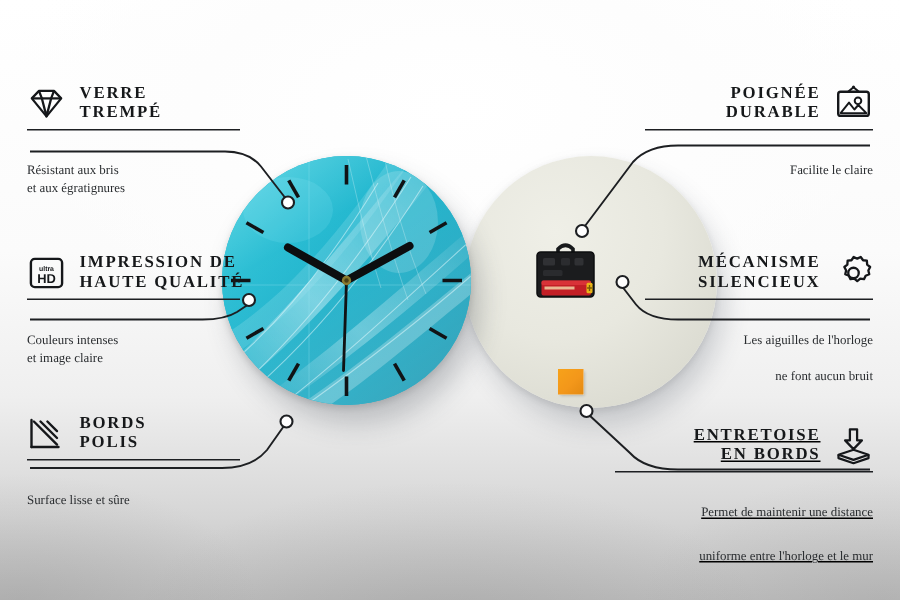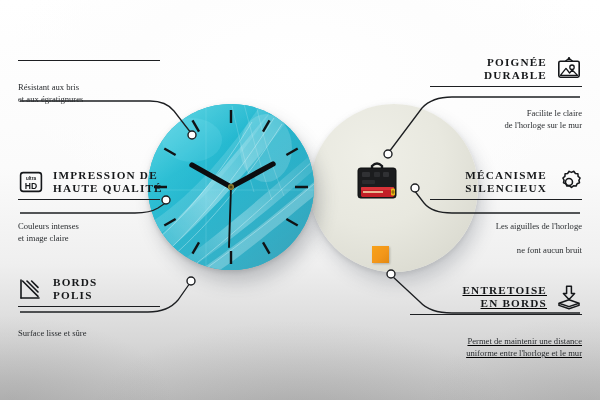--- a/index.html
+++ b/index.html
@@ -197,20 +197,35 @@
       <circle cx="191" cy="281" r="4.0"></circle>
       <circle cx="388" cy="154" r="4.0"></circle>
       <circle cx="415" cy="188" r="4.0"></circle>
       <circle cx="391" cy="274" r="4.0"></circle>
     </g>
   </svg>
 
   <div id="vignette"></div>
 
   <div class="feat left" style="left:18px;top:56px;width:140px;">
+    <div class="head">
+      <span class="ico">
+        <svg viewBox="0 0 26 26">
+            <g fill="none" stroke="#15171a" stroke-width="1.5" stroke-linejoin="round">
+          <path d="M3.2 9.6 L8 4.6 H18 L22.8 9.6 L13 21.6 Z"></path>
+          <path d="M3.2 9.6 H22.8"></path>
+              <path d="M8 4.6 L9.9 9.6 L13 21.6 L16.1 9.6 L18 4.6"></path>
+        </g>
+          </svg>
+      </span>
+      <span class="titlewrap">
+        <div class="t1">VERRE</div>
+        <div class="t2">TREMPÉ</div>
+      </span>
+    </div>
     <div class="rule" style="width:142px;"></div>
     <div class="sub">Résistant aux bris</div>
     <div class="sub" style="margin-top:0;">et aux égratignures</div>
   </div>
 
   <div class="feat left" style="left:18px;top:169px;width:140px;">
     <div class="head">
       <span class="ico">
         <svg viewBox="0 0 26 26">
           <rect x="2.6" y="3.6" width="20.8" height="18.8" rx="2.6" fill="none" stroke="#15171a" stroke-width="1.6"></rect>
@@ -261,21 +276,20 @@
           <path d="M9.4 5.2 L13 2.2 L16.6 5.2" fill="none" stroke="#15171a" stroke-width="1.4" stroke-linejoin="round"></path>
           <circle cx="13" cy="2" r="1" fill="#15171a"></circle>
           <rect x="2.8" y="5.2" width="20.4" height="16" rx="1.6" fill="none" stroke="#15171a" stroke-width="1.6"></rect>
           <circle cx="16" cy="11.2" r="2.2" fill="none" stroke="#15171a" stroke-width="1.3"></circle>
           <path d="M4.4 19.4 L10 12.4 L13.6 17 L16.2 14 L21.6 19.4 Z" fill="none" stroke="#15171a" stroke-width="1.3" stroke-linejoin="round"></path>
         </svg>
       </span>
     </div>
     <div class="rule" style="width:152px;margin-left:-2px;"></div>
     <div class="sub">Facilite le claire</div>
-    <div class="sub" style="margin-top:0;">de l'horloge sur le mur</div>
   </div>
 
   <div class="feat right" style="right:18px;top:169px;width:150px;">
     <div class="head">
       <span class="titlewrap">
         <div class="t1">MÉCANISME</div>
         <div class="t2">SILENCIEUX</div>
       </span>
       <span class="ico">
         <svg viewBox="0 0 26 26">
@@ -300,16 +314,16 @@
             <g fill="none" stroke="#15171a" stroke-width="1.5" stroke-linejoin="round">
           <path d="M10.6 2.2 h4.8 v7.4 h3.2 L13 15.4 L7.4 9.6 h3.2 Z"></path>
           <path d="M13 15.8 L23 19.2 L13 22.6 L3 19.2 Z"></path>
           <path d="M3 19.2 v2.2 L13 24.8 L23 21.4 v-2.2"></path>
         </g>
           </svg>
       </span>
     </div>
     <div class="rule" style="width:172px;margin-left:-2px;"></div>
     <div class="sub">Permet de maintenir une distance</div>
-    <div class="sub" style="margin-top:0;">uniforme entre l'horloge et le mur</div>
+    <div class="sub" style="margin-top:17px;">uniforme entre l'horloge et le mur</div>
   </div>
 
 </div>
 
 </body></html>

